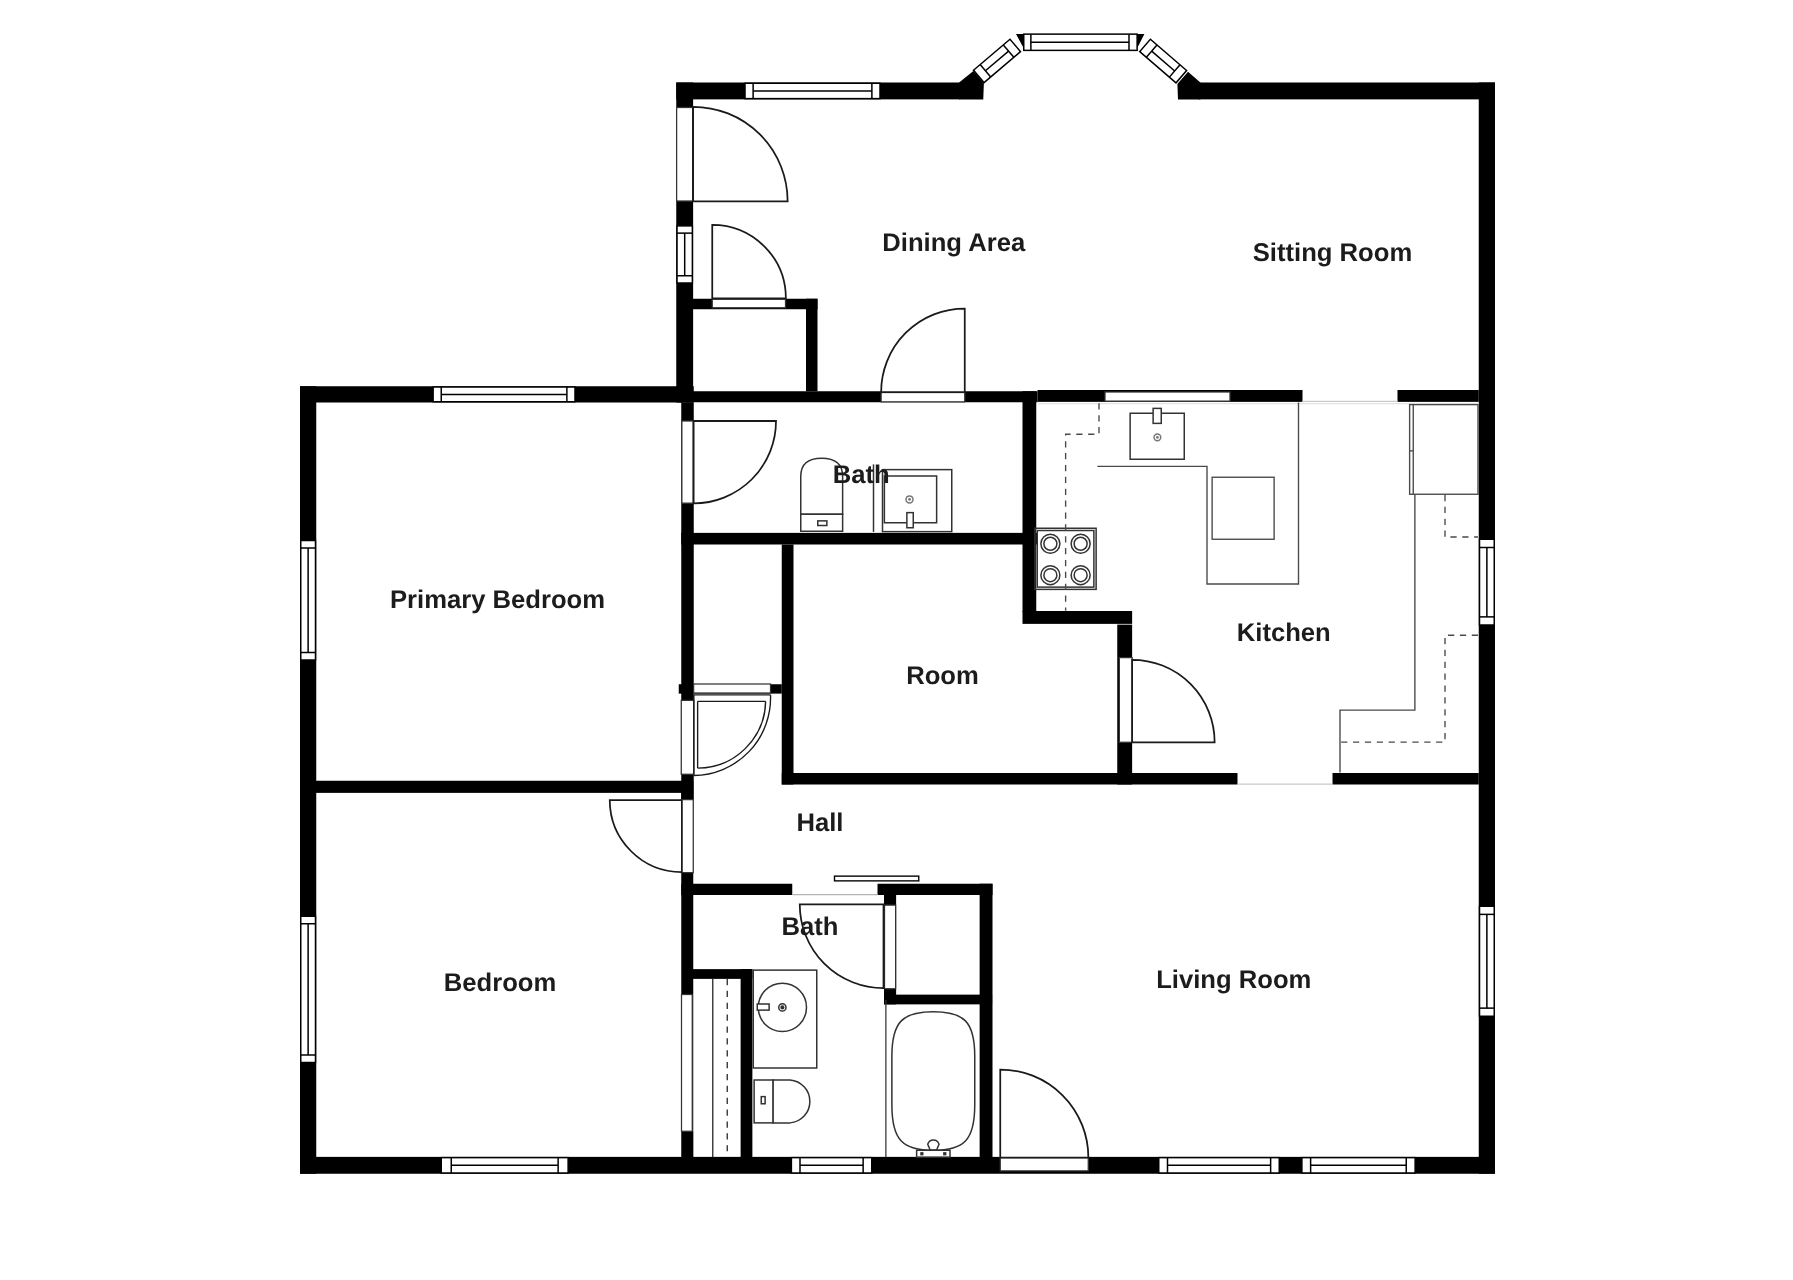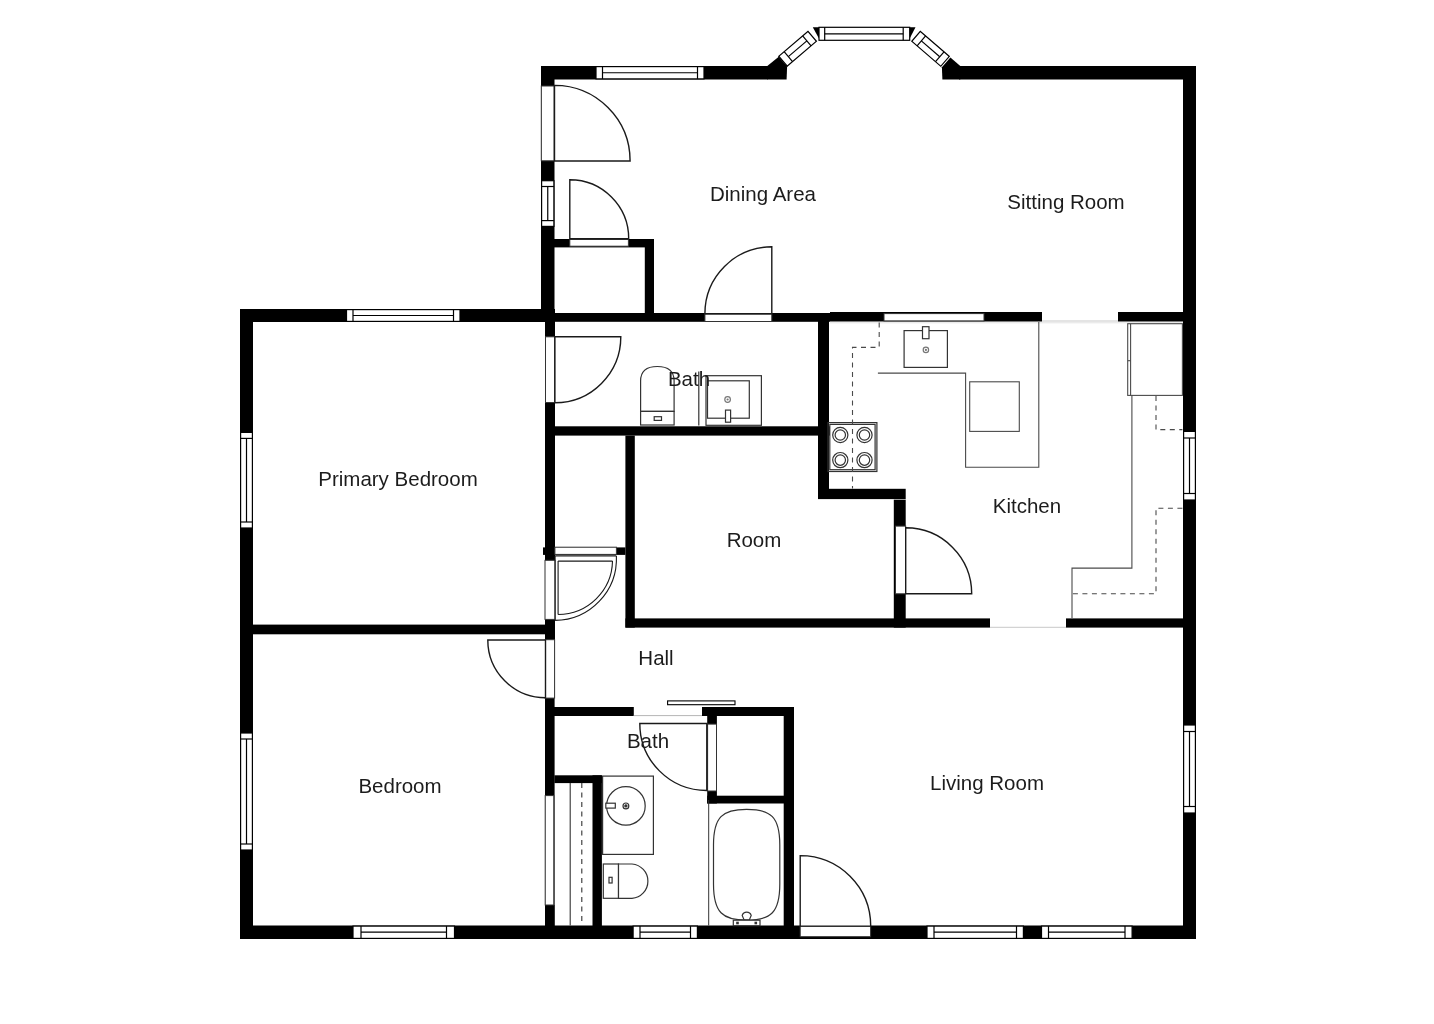--- a/index.html
+++ b/index.html
@@ -1,16 +1,16 @@
 <!DOCTYPE html>
 <html><head>
 <meta charset="utf-8">
 <style>
   html,body{margin:0;padding:0;background:#ffffff;}
-  .page{width:1434px;height:1024px;position:relative;overflow:hidden;background:#b91c1c;}
+  .page{width:1434px;height:1024px;position:relative;overflow:hidden;background:#b91c1c;font-weight:bold;}
   text{font-family:"Liberation Sans", sans-serif;fill:#1c1c1c;font-size:20.5px;}
 </style>
 </head>
 <body>
 <div class="page">
 <svg width="1434" height="1024" viewBox="0 0 1434 1024">
 
 <rect x="0" y="0" width="1434" height="1024" fill="#ffffff"></rect>
 
 <g id="walls" fill="#000000" stroke="none">

